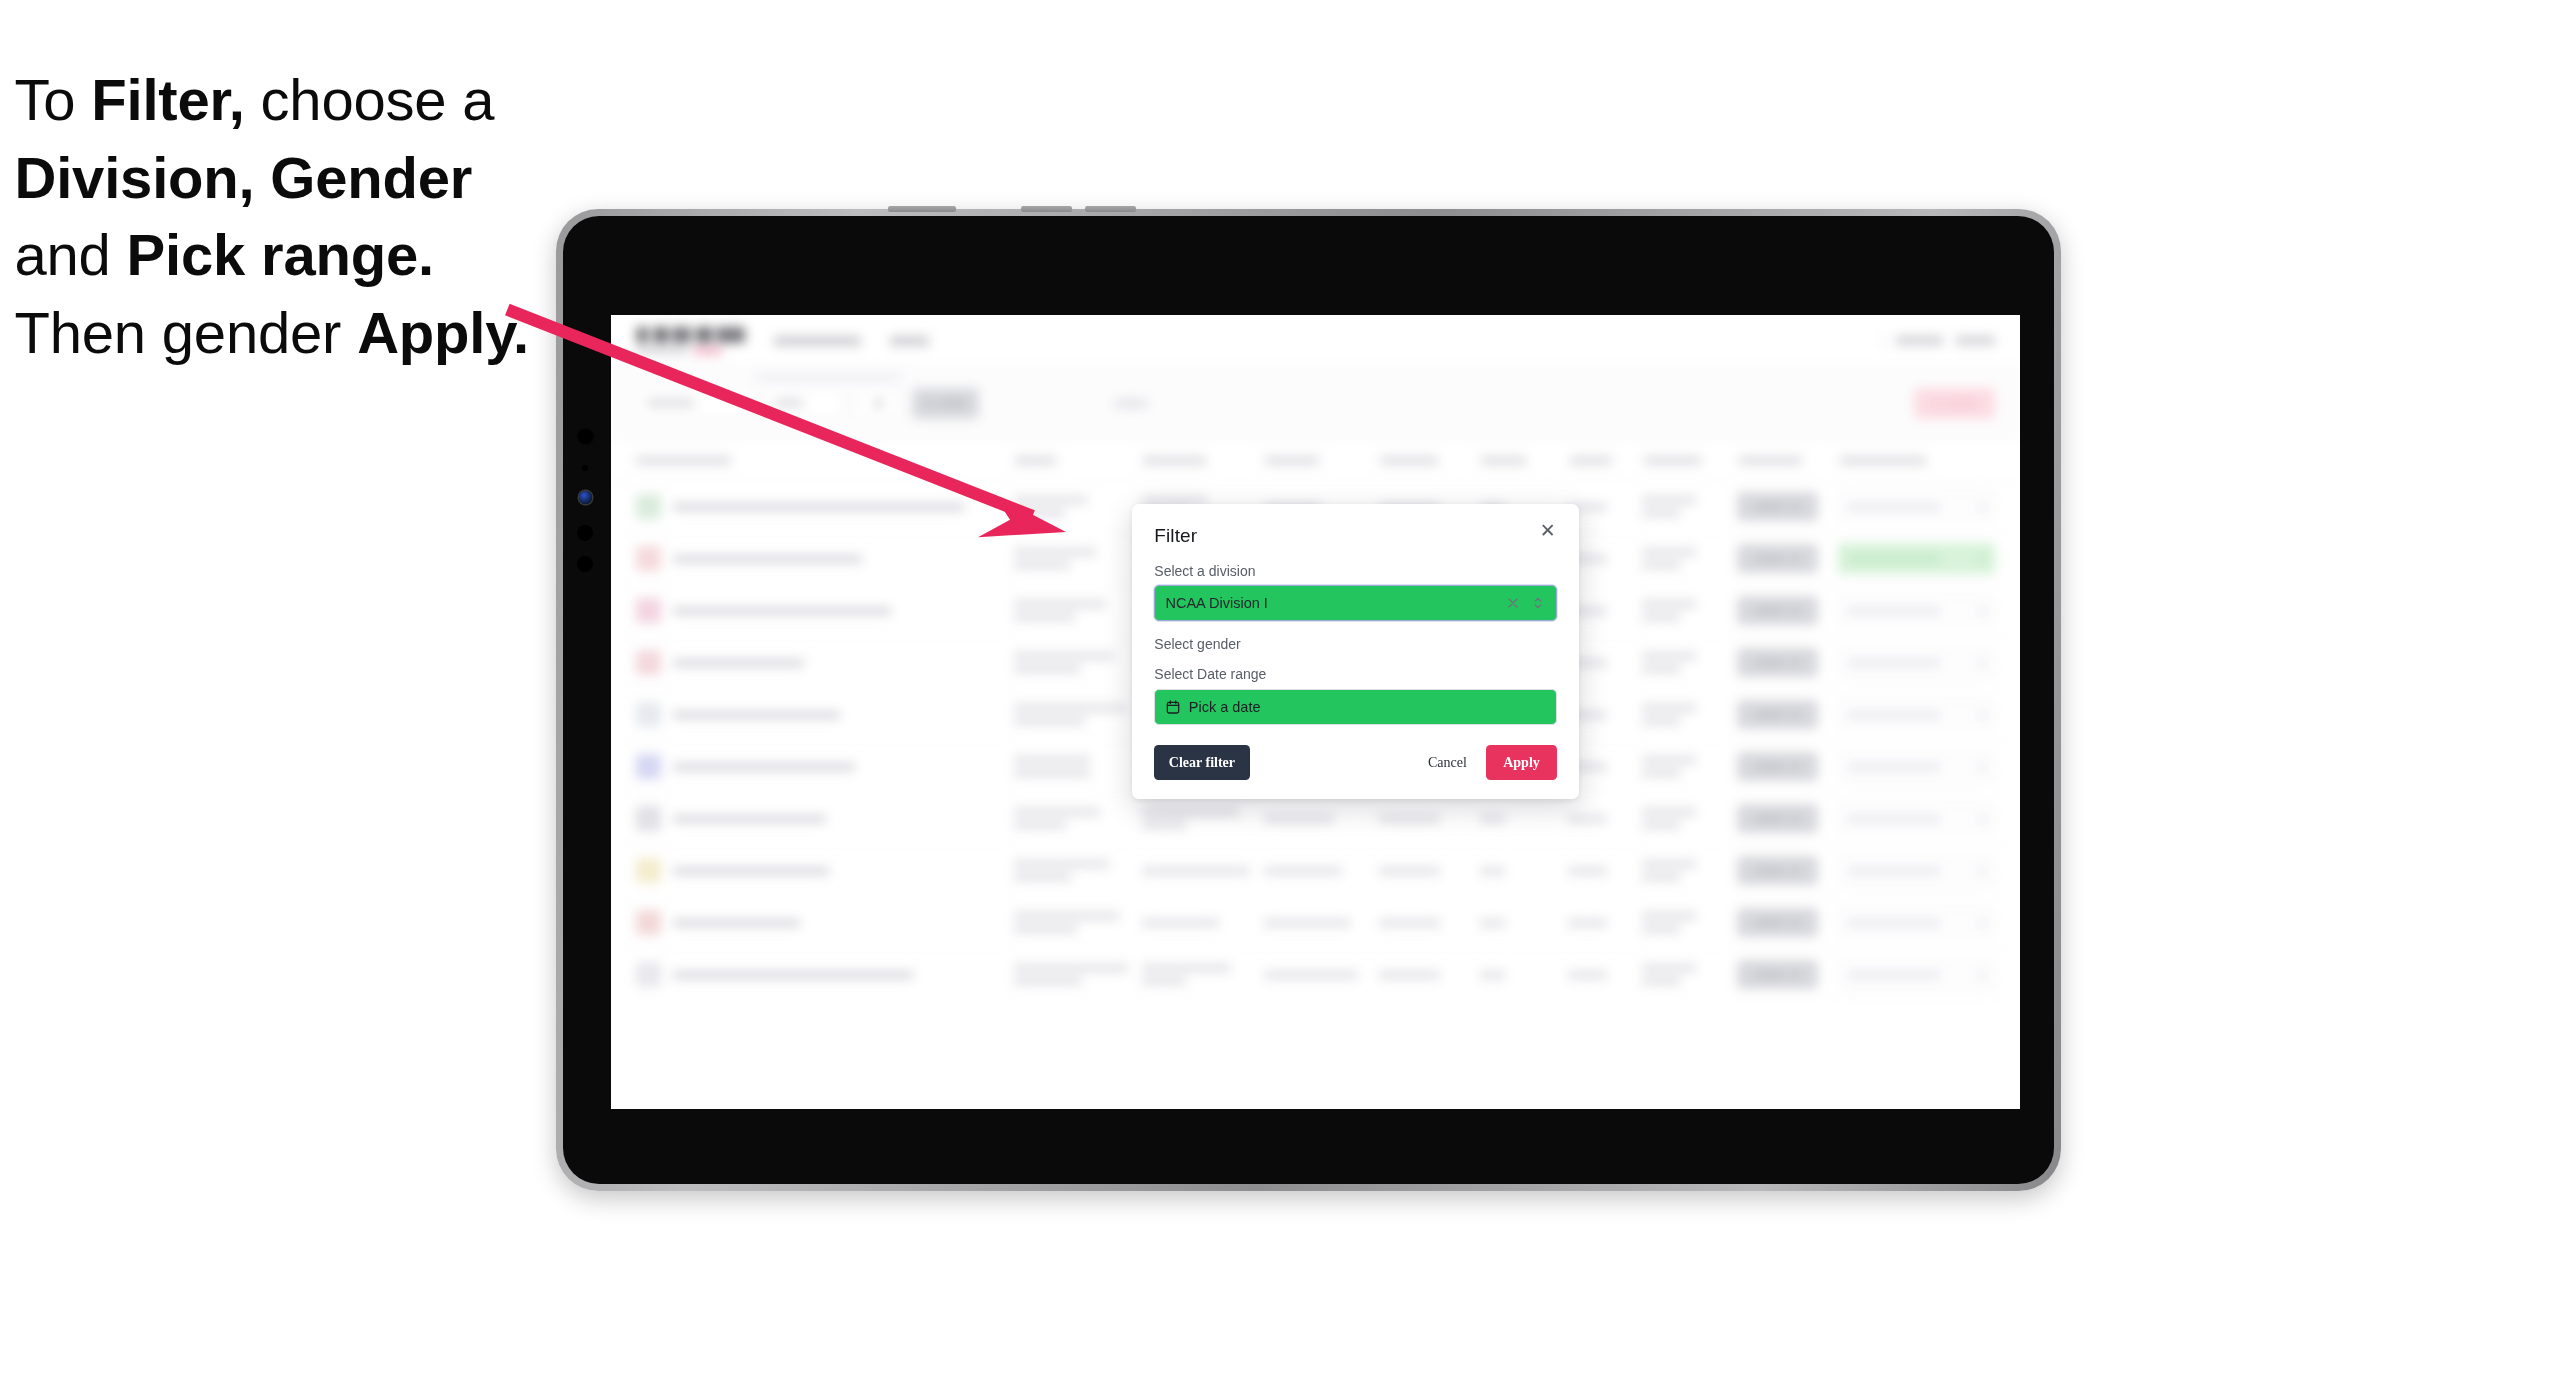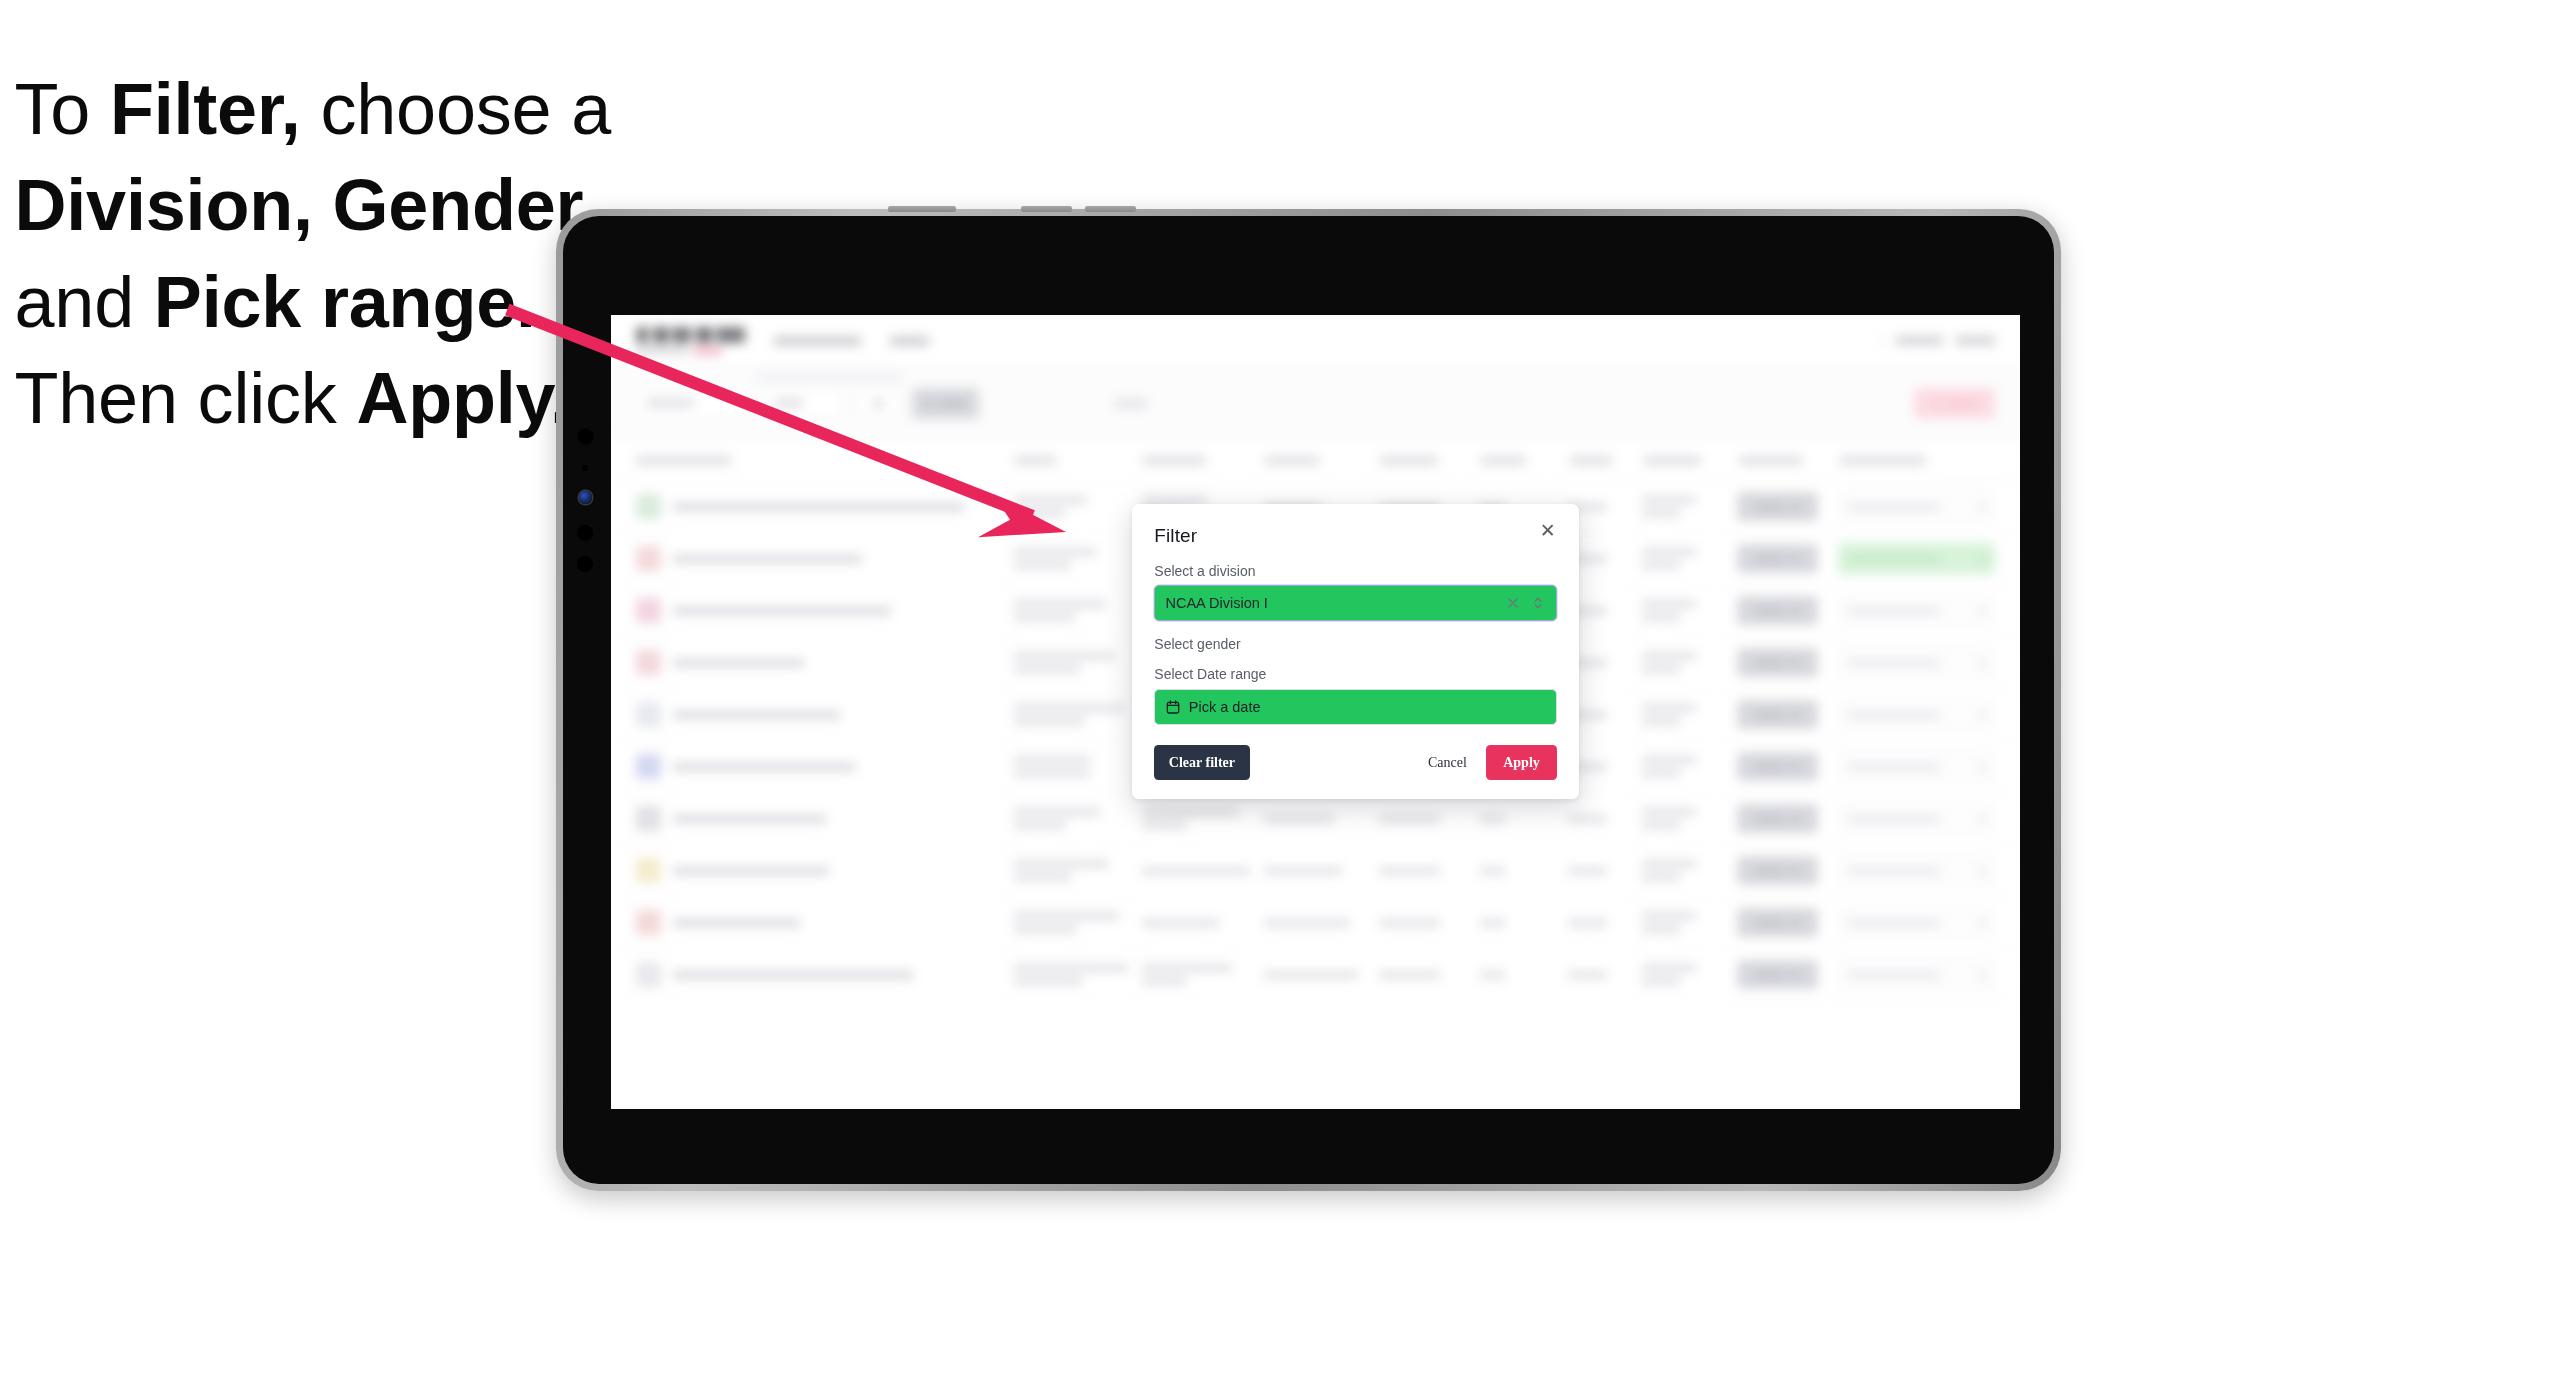--- a/index.html
+++ b/index.html
@@ -18,21 +18,21 @@
     height: 1386px;
     background: #ffffff;
   }
 
   
   #caption {
     position: absolute;
     left: 14.5px;
     top: 61px;
     width: 553px;
-    font-size: 72px;
+    font-size: 58px;
     line-height: 1.34;
     color: #0b0b0b;
     letter-spacing: -0.2px;
     font-weight: 400;
   }
   #caption .b { font-weight: 700; }
   #caption .line { white-space: nowrap; }
 
   
   #tablet {
@@ -289,21 +289,21 @@
 </style>
 </head>
 <body>
 
 <div id="stage">
 
   <div id="caption">
       <div class="line"><span>To </span><span class="b">Filter,</span><span> choose a</span></div>
       <div class="line"><span class="b">Division, Gender</span></div>
       <div class="line"><span>and </span><span class="b">Pick range.</span></div>
-      <div class="line"><span>Then click </span><span class="b">Apply.</span></div>
+      <div class="line"><span>Then gender </span><span class="b">Apply.</span></div>
     </div>
 
   <div id="tablet">
 
     <div class="hw-btn" id="hw-power"></div>
     <div class="hw-btn" id="hw-vol-1"></div>
     <div class="hw-btn" id="hw-vol-2"></div>
 
     <div id="tablet-screen">
 

